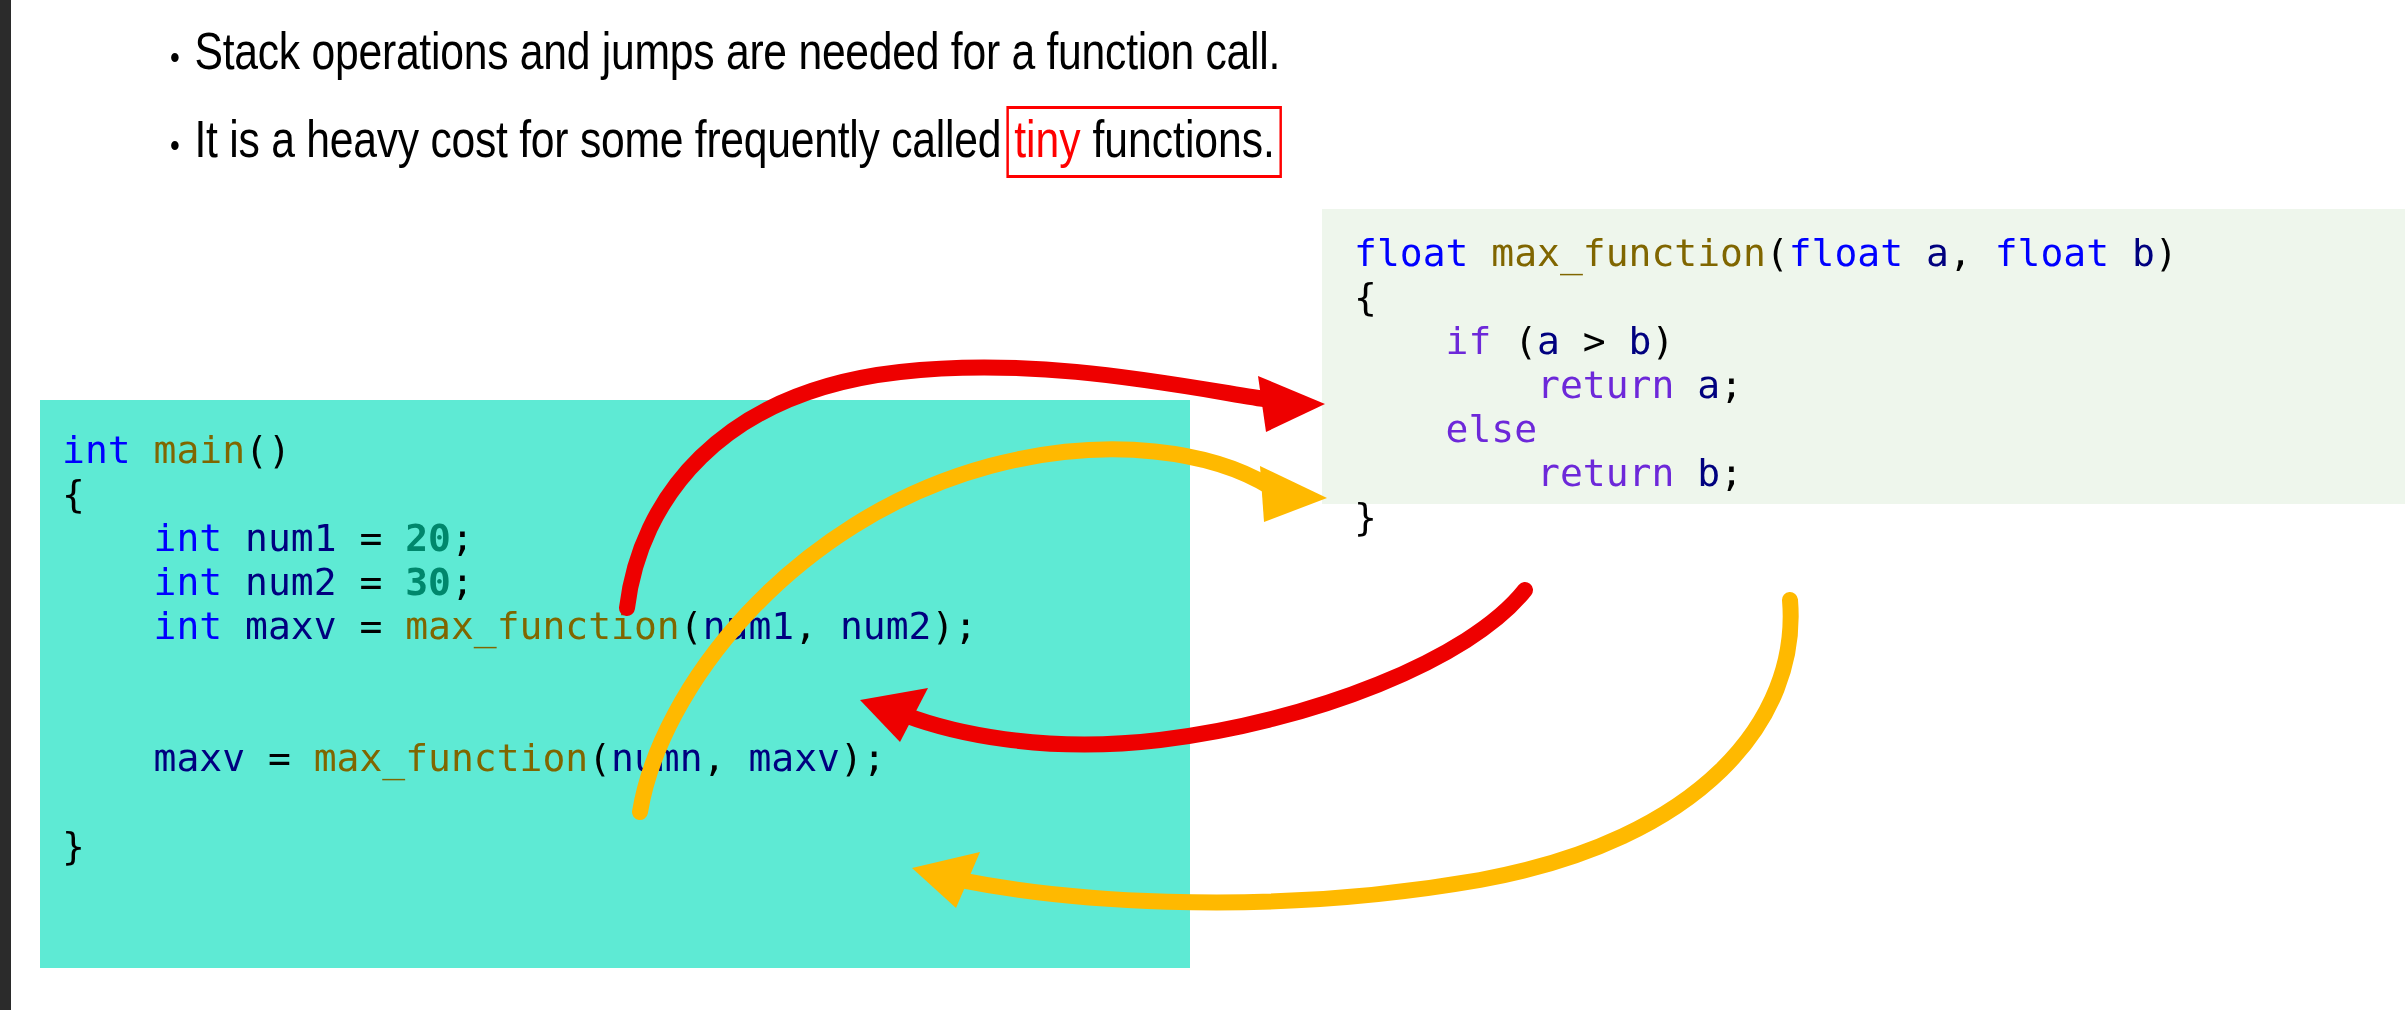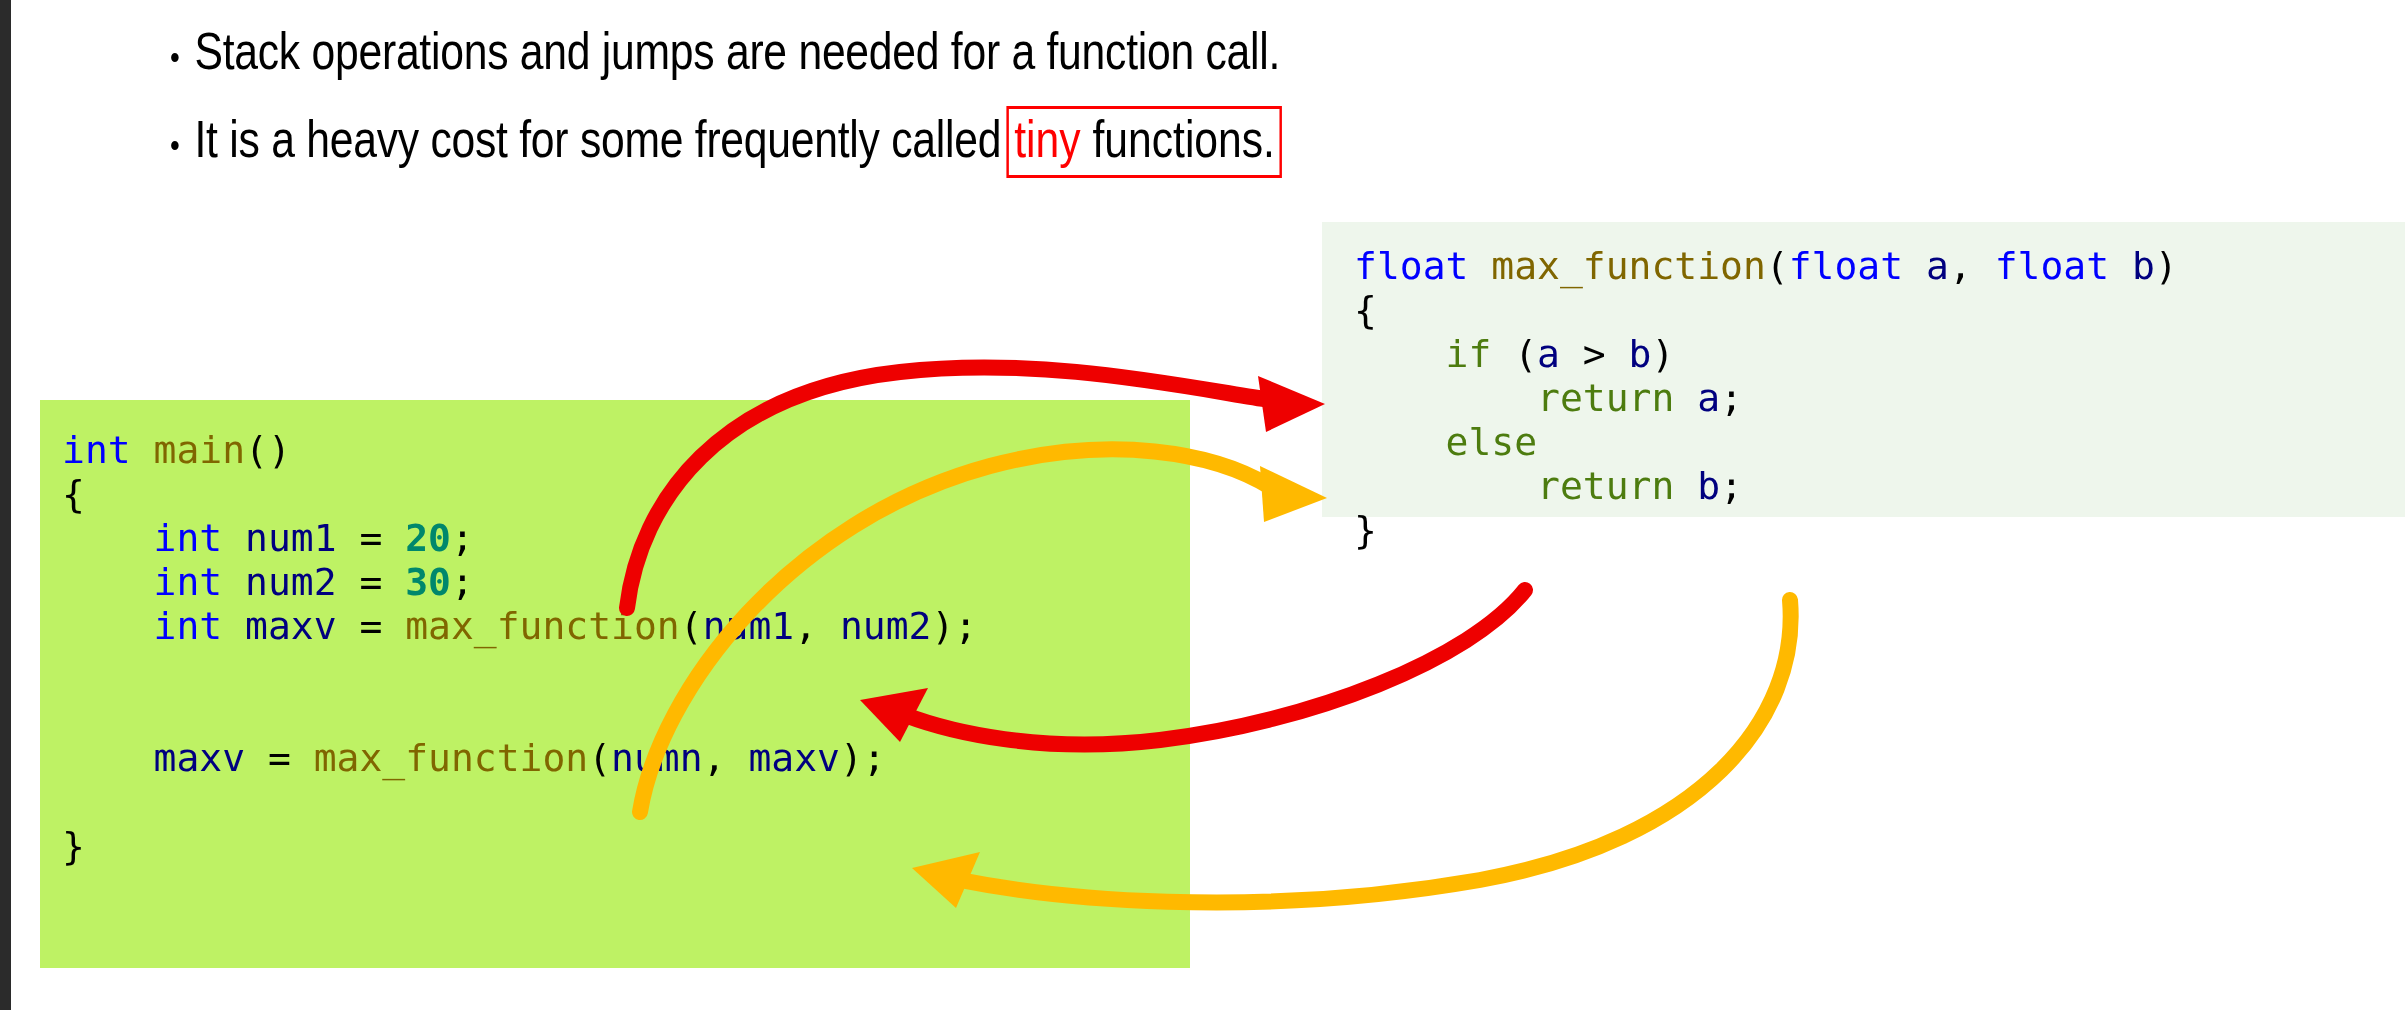--- a/index.html
+++ b/index.html
@@ -66,39 +66,39 @@
     font-size: 38px;
     line-height: 44px;
     white-space: pre;
     letter-spacing: 0px;
   }
   #code-main {
     left: 40px;
     top: 400px;
     width: 1150px;
     height: 568px;
-    background: #bef264;
+    background: #5eead4;
     padding: 28px 0 0 22px;
     box-sizing: border-box;
   }
   #code-maxfn {
     left: 1322px;
-    top: 222px;
+    top: 209px;
     width: 1083px;
     height: 295px;
     background: #eef6ec;
     padding: 22px 12px 0 32px;
     box-sizing: border-box;
   }
 
   .tok-kw      { color: #0000ff; }   
   .tok-fn      { color: #806600; }   
   .tok-var     { color: #00007f; }   
   .tok-num     { color: #00876c; font-weight: bold; }   
-  .tok-ctrl    { color: #4d7c0f; }   
+  .tok-ctrl    { color: #6d28d9; }   
   .tok-punct   { color: #000000; }
   .tok-op      { color: #000000; }
 
   
   #arrow-layer {
     position: absolute;
     left: 0; top: 0;
     width: 2405px; height: 1010px;
     pointer-events: none;
   }

